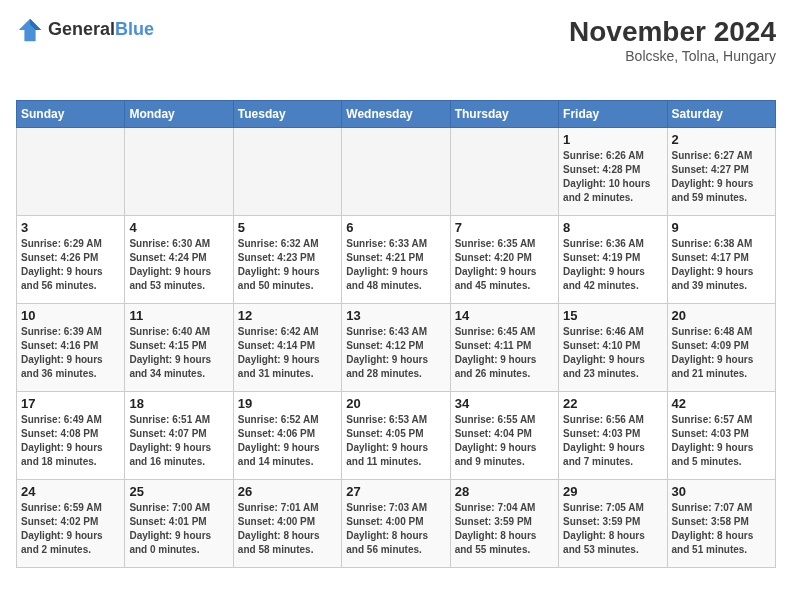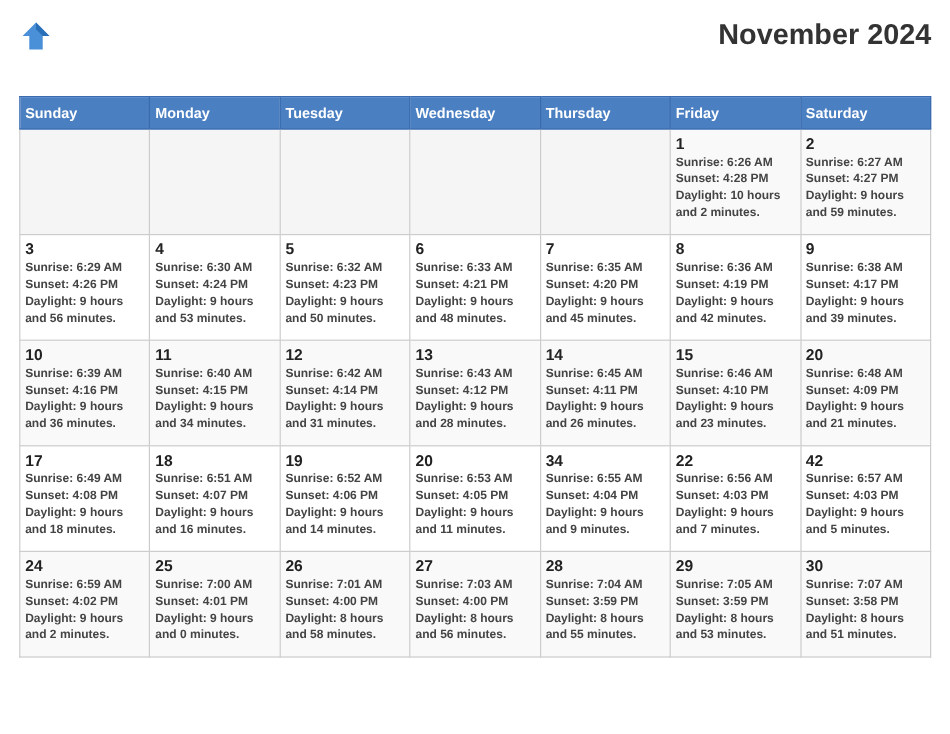--- a/index.html
+++ b/index.html
@@ -31,21 +31,21 @@
       color: #4a90d9;
     }
     .logo-icon {
       width: 28px;
       height: 28px;
     }
     .title-block {
       text-align: right;
     }
     .month-title {
-      font-size: 24px;
+      font-size: 28px;
       font-weight: bold;
       color: #333;
     }
     .subtitle {
       font-size: 14px;
       color: #555;
     }
     table {
       width: 100%;
       border-collapse: collapse;
@@ -92,23 +92,29 @@
   </style>
 </head>
 <body>
 
 <div class="header">
   <div class="logo">
     <svg class="logo-icon" viewBox="0 0 40 40">
       <polygon points="20,4 36,20 28,20 28,36 12,36 12,20 4,20" fill="#4a90d9"></polygon>
       <polygon points="20,4 36,20 28,20 20,12" fill="#2a70b9"></polygon>
     </svg>
+    <div>
+      <div class="logo-text">
+        <div>General<span>Blue</span></div>
+      </div>
+    </div>
   </div>
   <div class="title-block">
     <div class="month-title">November 2024</div>
+    <div class="subtitle">Bolcske, Tolna, Hungary</div>
   </div>
 </div>
 
 <table>
   <thead>
     <tr>
     <th>Sunday</th>
         <th>Monday</th>
         <th>Tuesday</th>
         <th>Wednesday</th>

